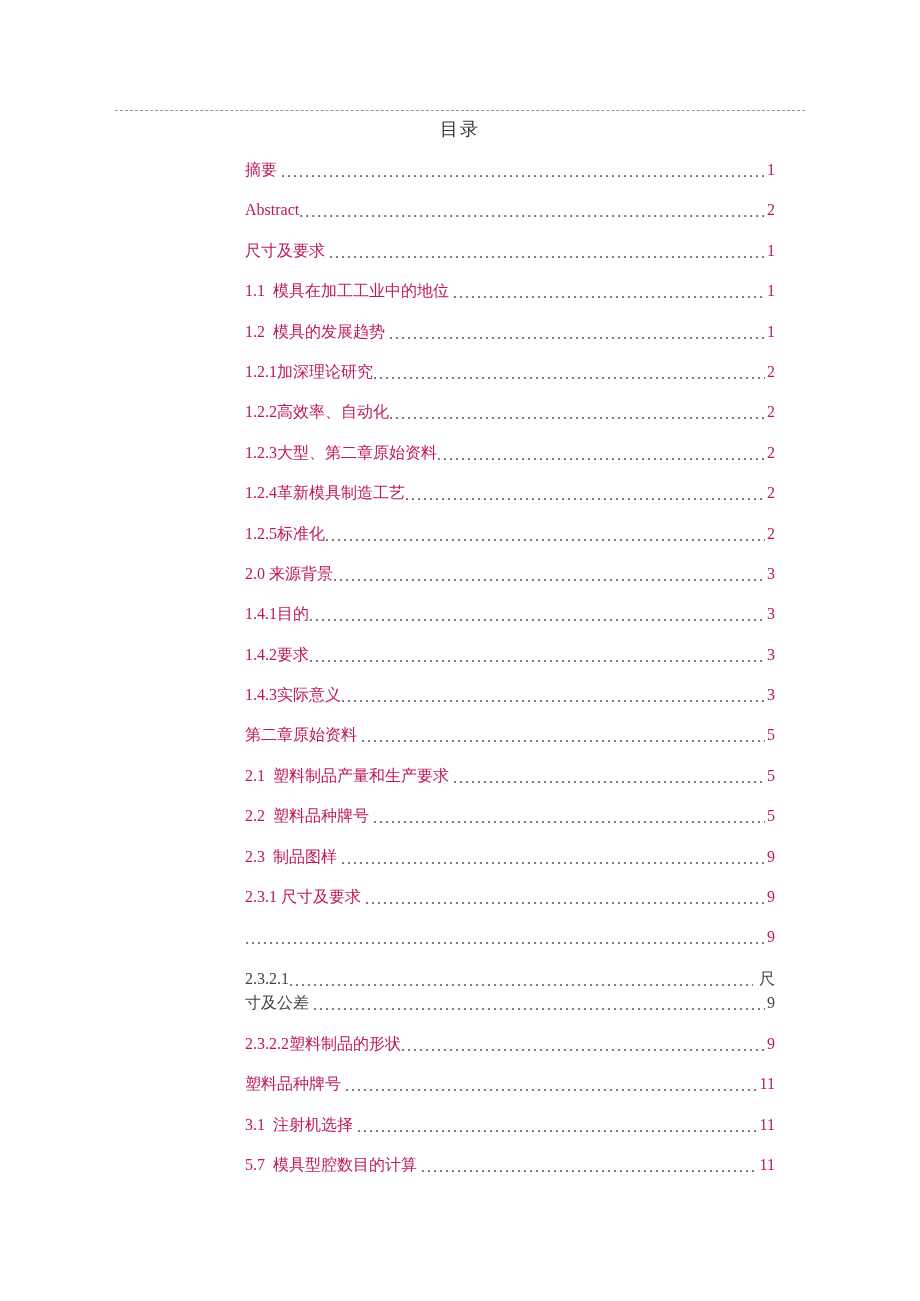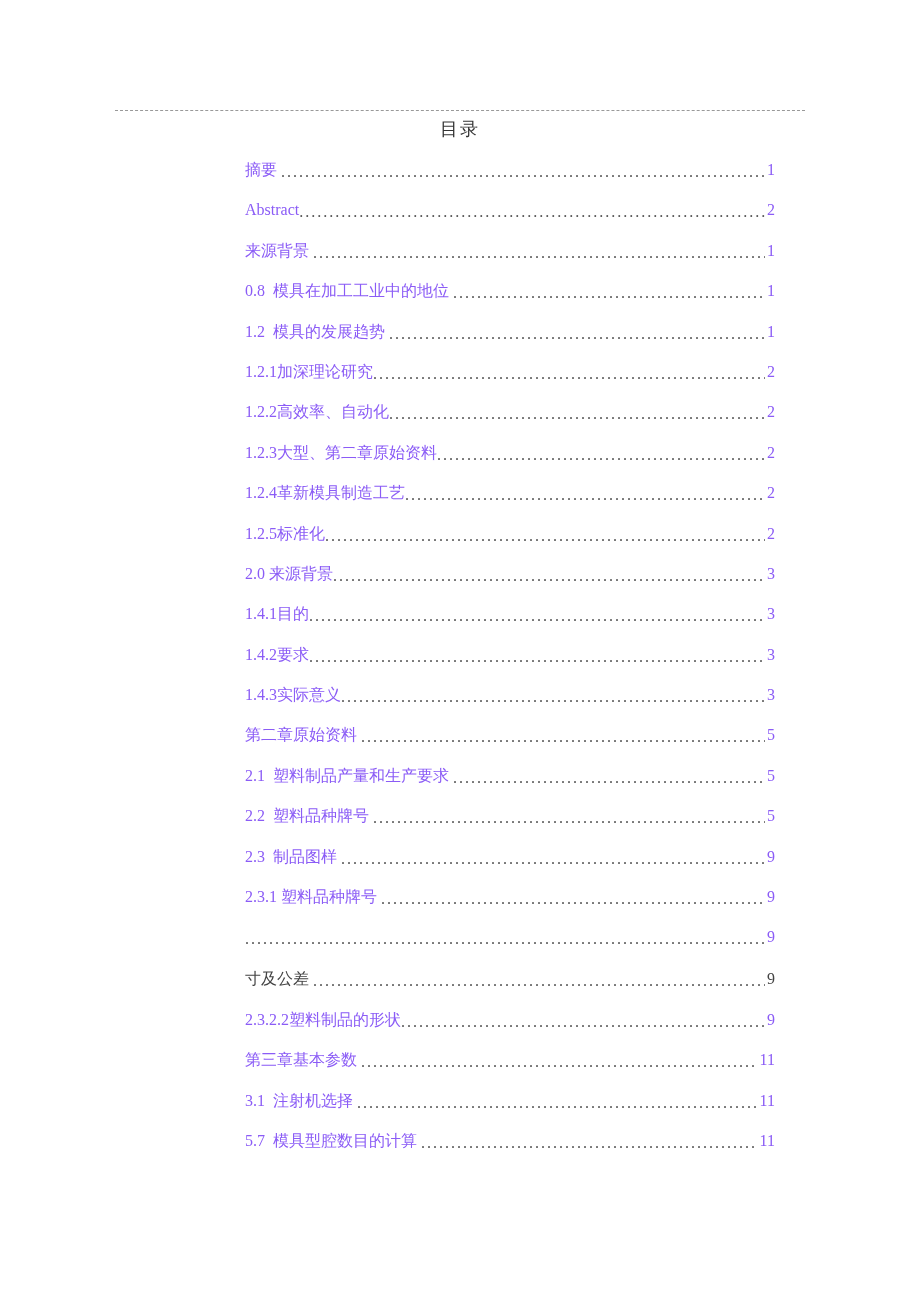--- a/index.html
+++ b/index.html
@@ -26,21 +26,21 @@
     letter-spacing: 2px;
   }
   .toc {
     padding-left: 130px;
     padding-right: 30px;
   }
   .toc-entry {
     display: flex;
     align-items: baseline;
     font-size: 16px;
-    color: #8b5cf6;
+    color: #be185d;
     margin-bottom: 18px;
     line-height: 1.4;
   }
   .toc-label {
     white-space: pre;
   }
   .toc-leader {
     flex: 1 1 auto;
     overflow: hidden;
     white-space: nowrap;
@@ -83,26 +83,26 @@
         <span class="toc-label">摘要 </span>
         <span class="toc-leader"></span>
         <span class="toc-page">1</span>
       </div>
       <div class="toc-entry">
         <span class="toc-label">Abstract</span>
         <span class="toc-leader"></span>
         <span class="toc-page">2</span>
       </div>
       <div class="toc-entry">
-        <span class="toc-label">来源背景 </span>
-        <span class="toc-leader"></span>
-        <span class="toc-page">1</span>
-      </div>
-      <div class="toc-entry">
-        <span class="toc-label">0.8  模具在加工工业中的地位 </span>
+        <span class="toc-label">尺寸及要求 </span>
+        <span class="toc-leader"></span>
+        <span class="toc-page">1</span>
+      </div>
+      <div class="toc-entry">
+        <span class="toc-label">1.1  模具在加工工业中的地位 </span>
         <span class="toc-leader"></span>
         <span class="toc-page">1</span>
       </div>
       <div class="toc-entry">
         <span class="toc-label">1.2  模具的发展趋势 </span>
         <span class="toc-leader"></span>
         <span class="toc-page">1</span>
       </div>
       <div class="toc-entry">
         <span class="toc-label">1.2.1加深理论研究</span>
@@ -163,44 +163,49 @@
         <span class="toc-label">2.2  塑料品种牌号 </span>
         <span class="toc-leader"></span>
         <span class="toc-page">5</span>
       </div>
       <div class="toc-entry">
         <span class="toc-label">2.3  制品图样 </span>
         <span class="toc-leader"></span>
         <span class="toc-page">9</span>
       </div>
       <div class="toc-entry">
-        <span class="toc-label">2.3.1 塑料品种牌号 </span>
+        <span class="toc-label">2.3.1 尺寸及要求 </span>
         <span class="toc-leader"></span>
         <span class="toc-page">9</span>
       </div>
       <div class="toc-entry">
         <span class="toc-leader"></span>
         <span class="toc-page">9</span>
       </div>
       <div class="toc-wrap">
+        <div class="row1">
+          <span class="toc-label">2.3.2.1</span>
+          <span class="toc-leader"></span>
+          <span class="toc-page"> 尺</span>
+        </div>
         <div class="row2">
           <span class="toc-label">寸及公差 </span>
           <span class="toc-leader"></span>
           <span class="toc-page">9</span>
         </div>
       </div>
       <div class="toc-entry">
         <span class="toc-label">2.3.2.2塑料制品的形状</span>
         <span class="toc-leader"></span>
         <span class="toc-page">9</span>
       </div>
       <div class="toc-wrap">
       </div>
       <div class="toc-entry">
-        <span class="toc-label">第三章基本参数 </span>
+        <span class="toc-label">塑料品种牌号 </span>
         <span class="toc-leader"></span>
         <span class="toc-page">11</span>
       </div>
       <div class="toc-entry">
         <span class="toc-label">3.1  注射机选择 </span>
         <span class="toc-leader"></span>
         <span class="toc-page">11</span>
       </div>
       <div class="toc-entry">
         <span class="toc-label">5.7  模具型腔数目的计算 </span>

